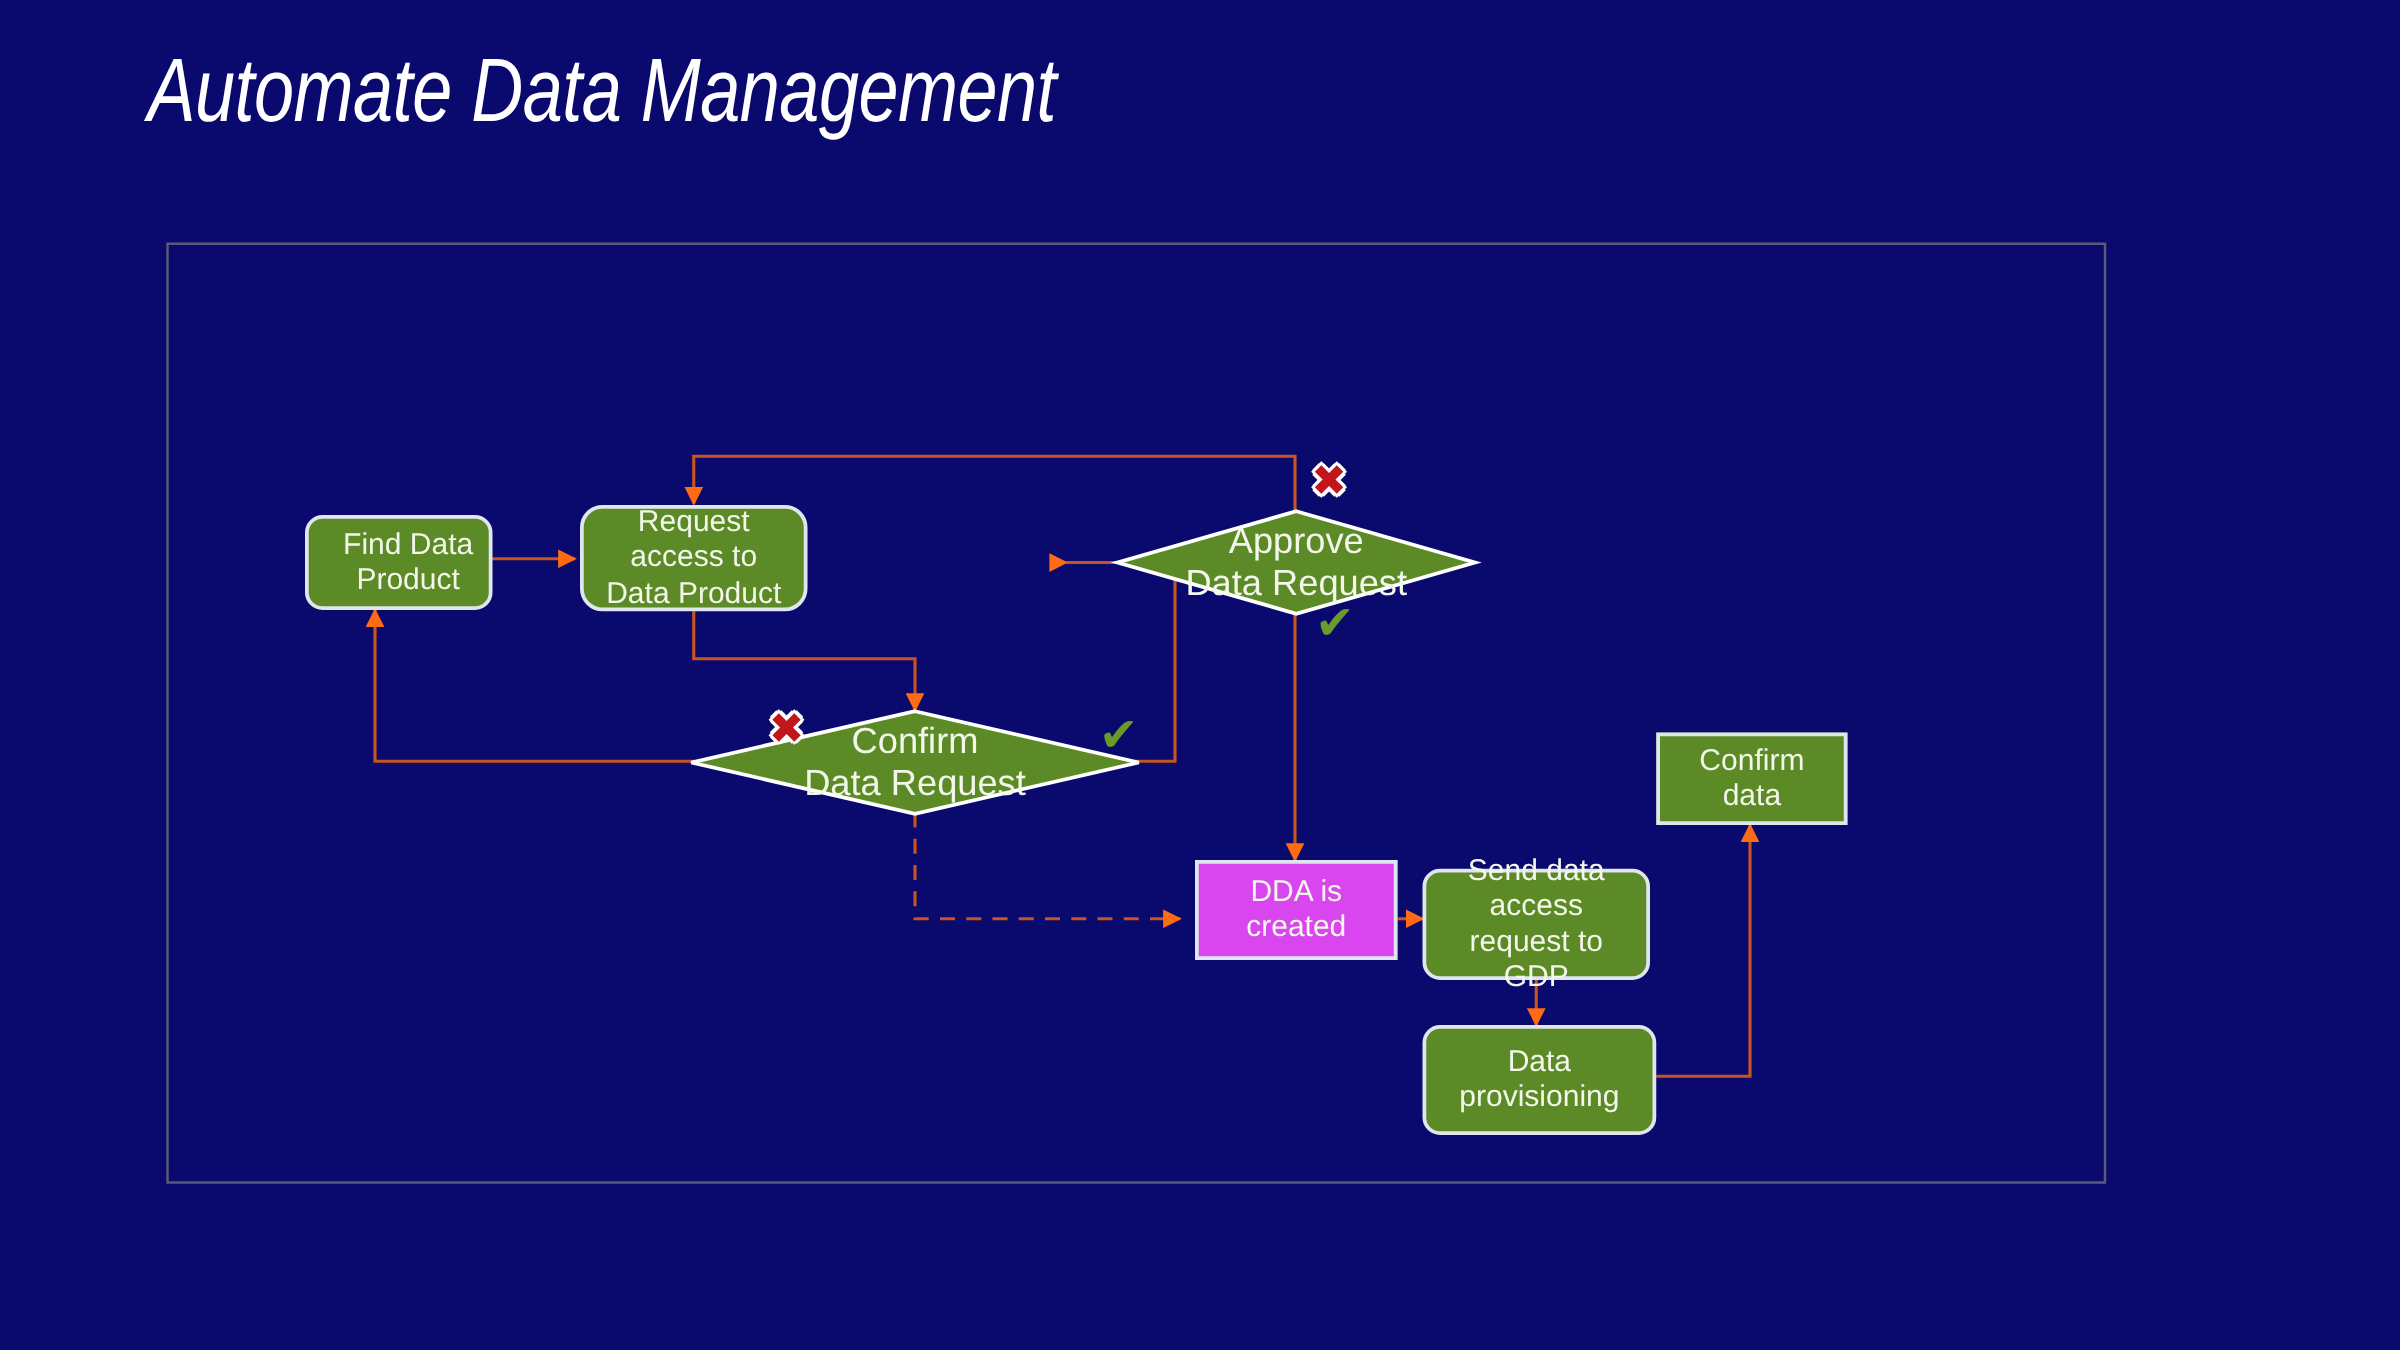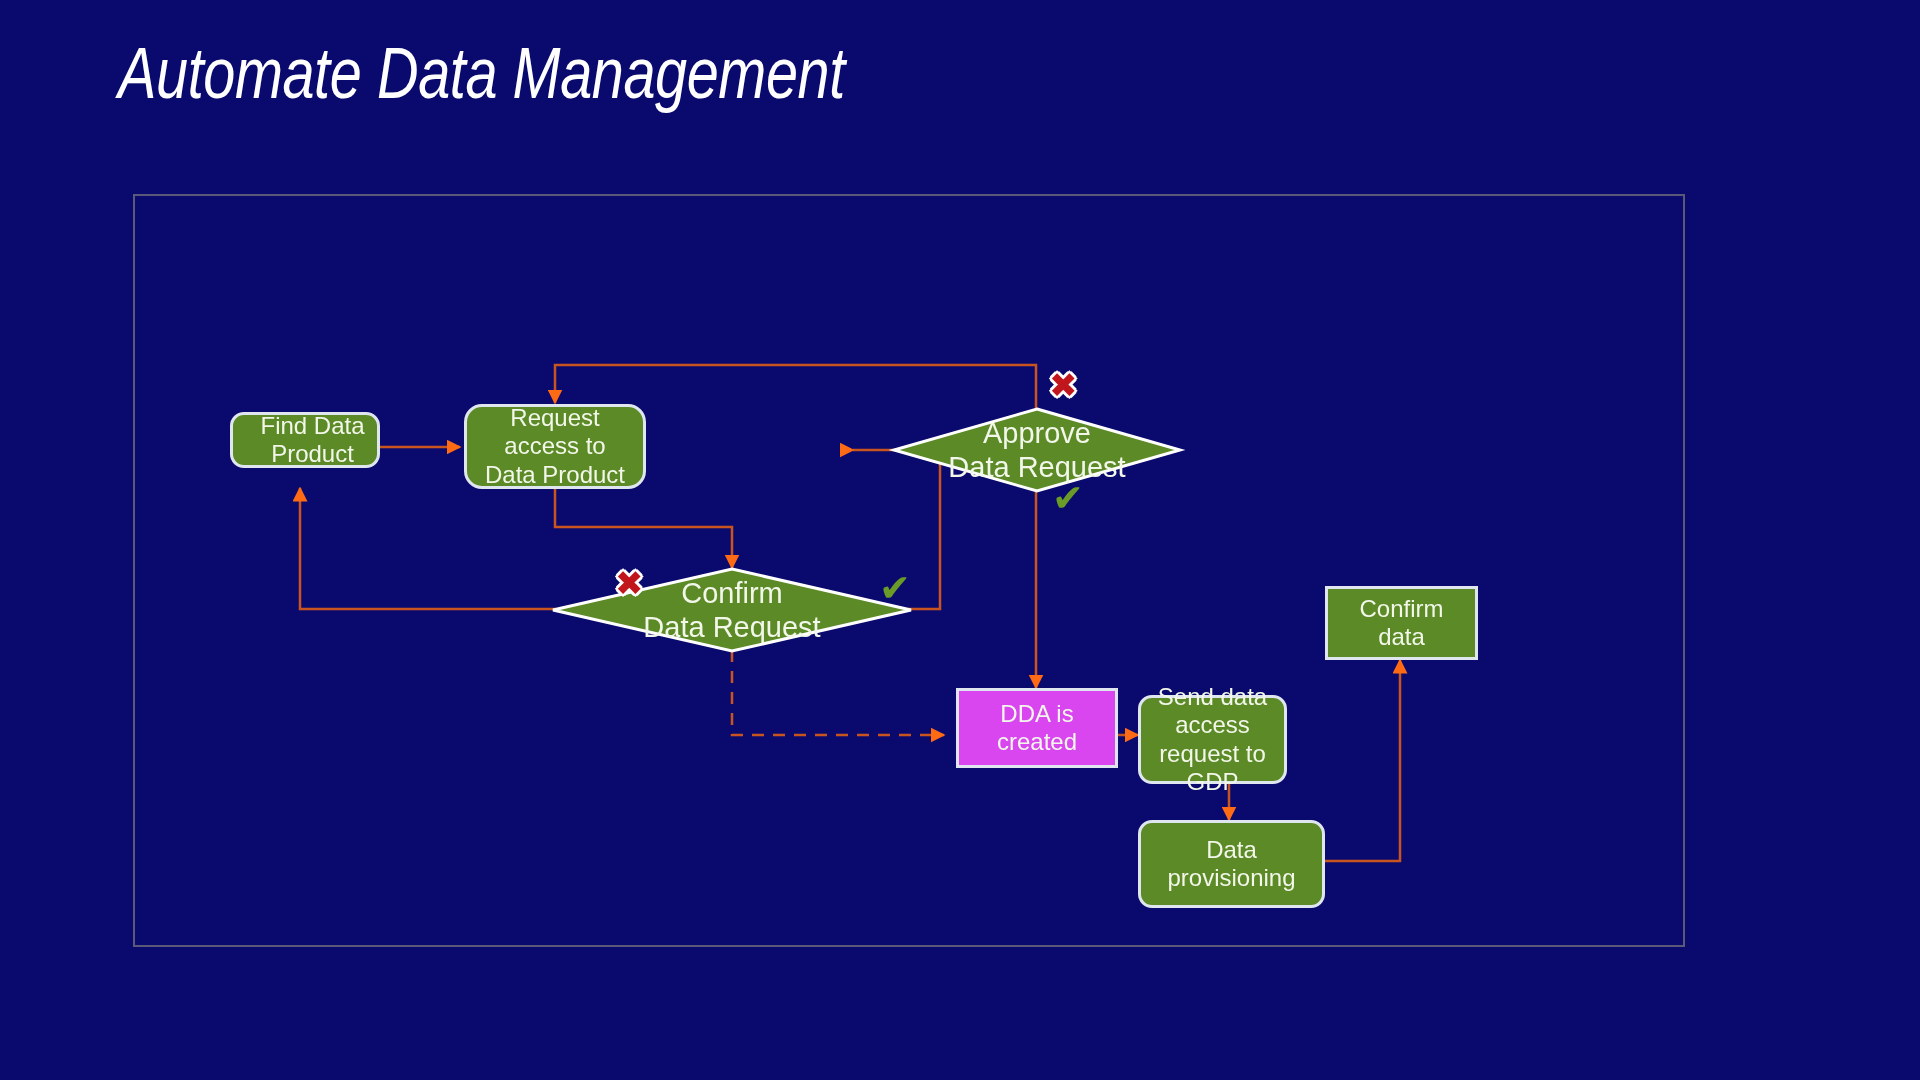--- a/index.html
+++ b/index.html
@@ -147,21 +147,21 @@
     <path d="M 1118 735 L 1138 735"></path>
 
     <path d="M 1229 784 L 1229 820"></path>
 
     <path d="M 1325 861 L 1400 861 L 1400 660"></path>
   </g>
 
   <path d="M 732 650 L 732 735 L 944 735" stroke="#c8551f" stroke-width="2.5" fill="none" stroke-dasharray="12 9" marker-end="url(#arrow)"></path>
 </svg>
 
-<div class="node rounded" style="left:230px; top:412px; width:150px; height:56px;padding-left:21px;">Find Data
+<div class="node rounded" style="left:244px; top:412px; width:150px; height:76px;padding-left:21px;">Find Data
 Product</div>
 
 <div class="node" style="left:464px; top:404px; width:182px; height:85px;border-radius:18px;">Request access to
 Data Product</div>
 
 <div class="diamond" style="left:893px; top:408px; width:288px; height:84px;">
   <svg width="288" height="84" viewBox="0 0 288 84">
     <polygon points="144,1 287,42 144,83 1,42" fill="#5c8a26" stroke="#ffffff" stroke-width="3"></polygon>
   </svg>
   <div class="dlabel">Approve
@@ -171,21 +171,21 @@
 <div class="diamond" style="left:552px; top:568px; width:360px; height:84px;">
   <svg width="360" height="84" viewBox="0 0 360 84">
     <polygon points="180,1 359,42 180,83 1,42" fill="#5c8a26" stroke="#ffffff" stroke-width="3"></polygon>
   </svg>
   <div class="dlabel">Confirm
 Data Request</div>
 </div>
 
 <div class="node blue" style="left:956px; top:688px; width:162px; height:80px;">DDA is created</div>
 
-<div class="node rounded" style="left:1138px; top:695px; width:149px; height:89px;">Send data access
+<div class="node rounded" style="left:1138px; top:695px; width:182px; height:89px;">Send data access
 request to GDP</div>
 
 <div class="node rounded" style="left:1138px; top:820px; width:187px; height:88px;">Data provisioning</div>
 
 <div class="node" style="left:1325px; top:586px; width:153px; height:74px;">Confirm  data</div>
 
 <div class="mark cross" style="left:1049px; top:368px;">✖</div>
 
 <div class="mark check" style="left:1052px; top:479px;">✔</div>
 

